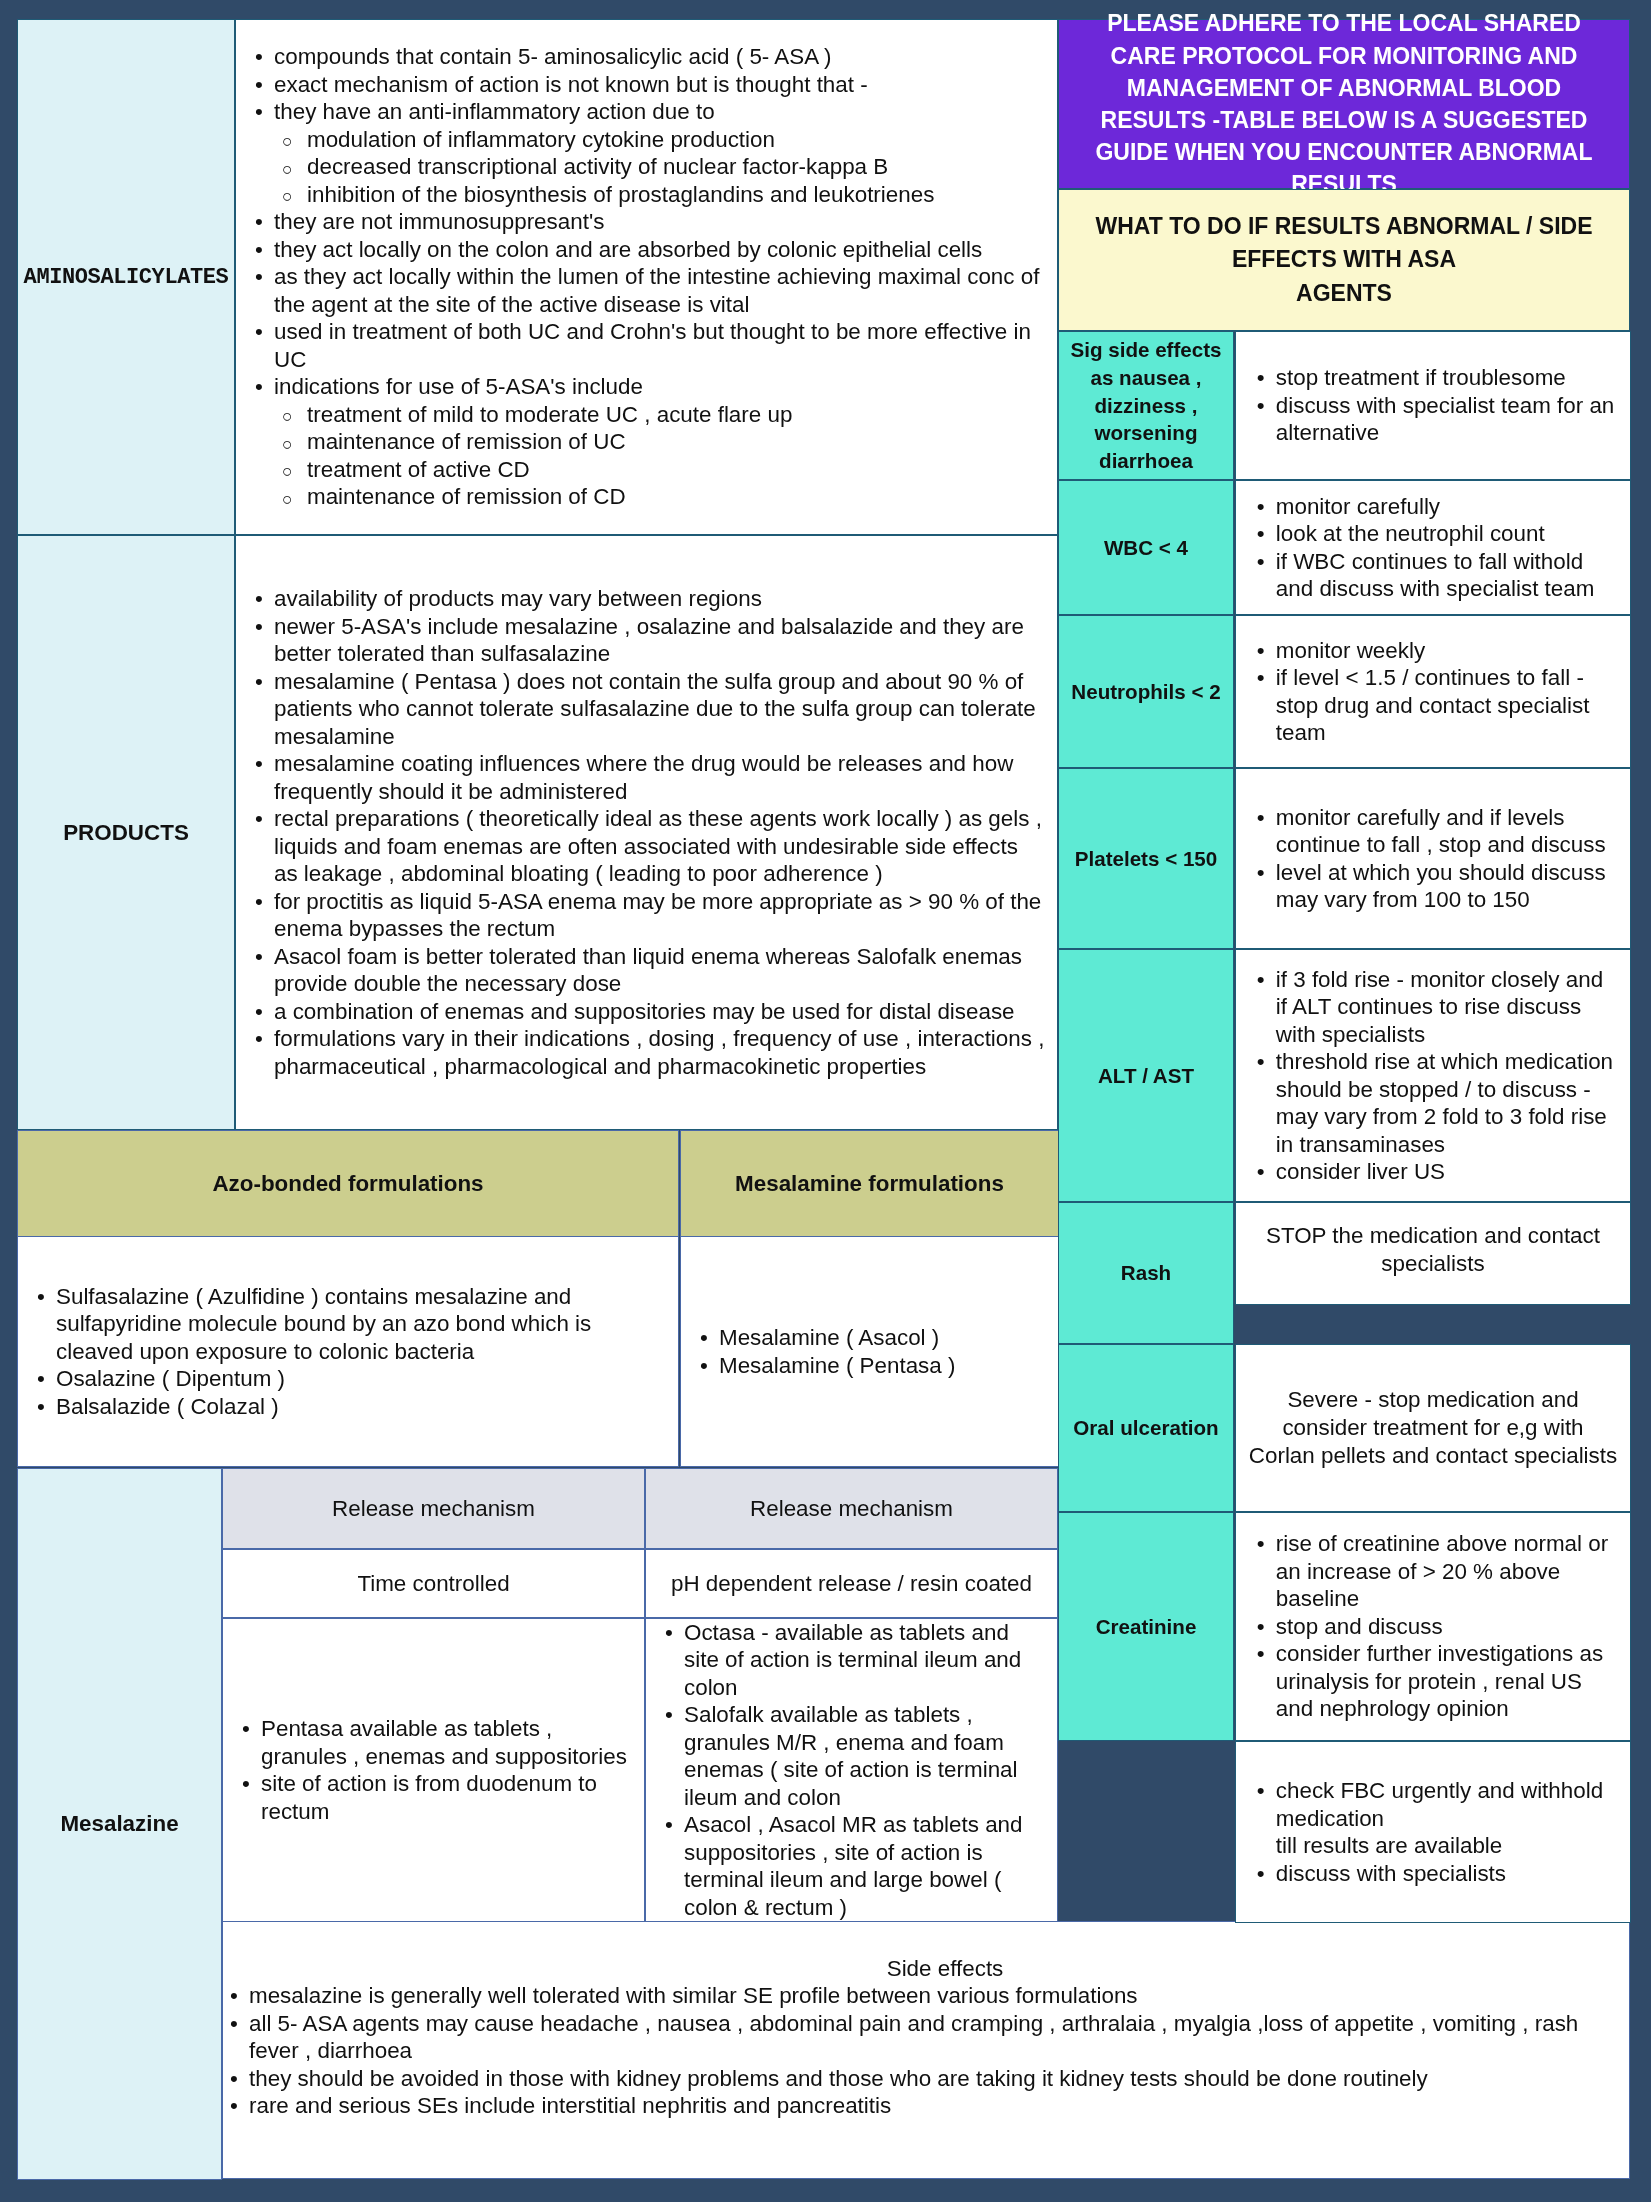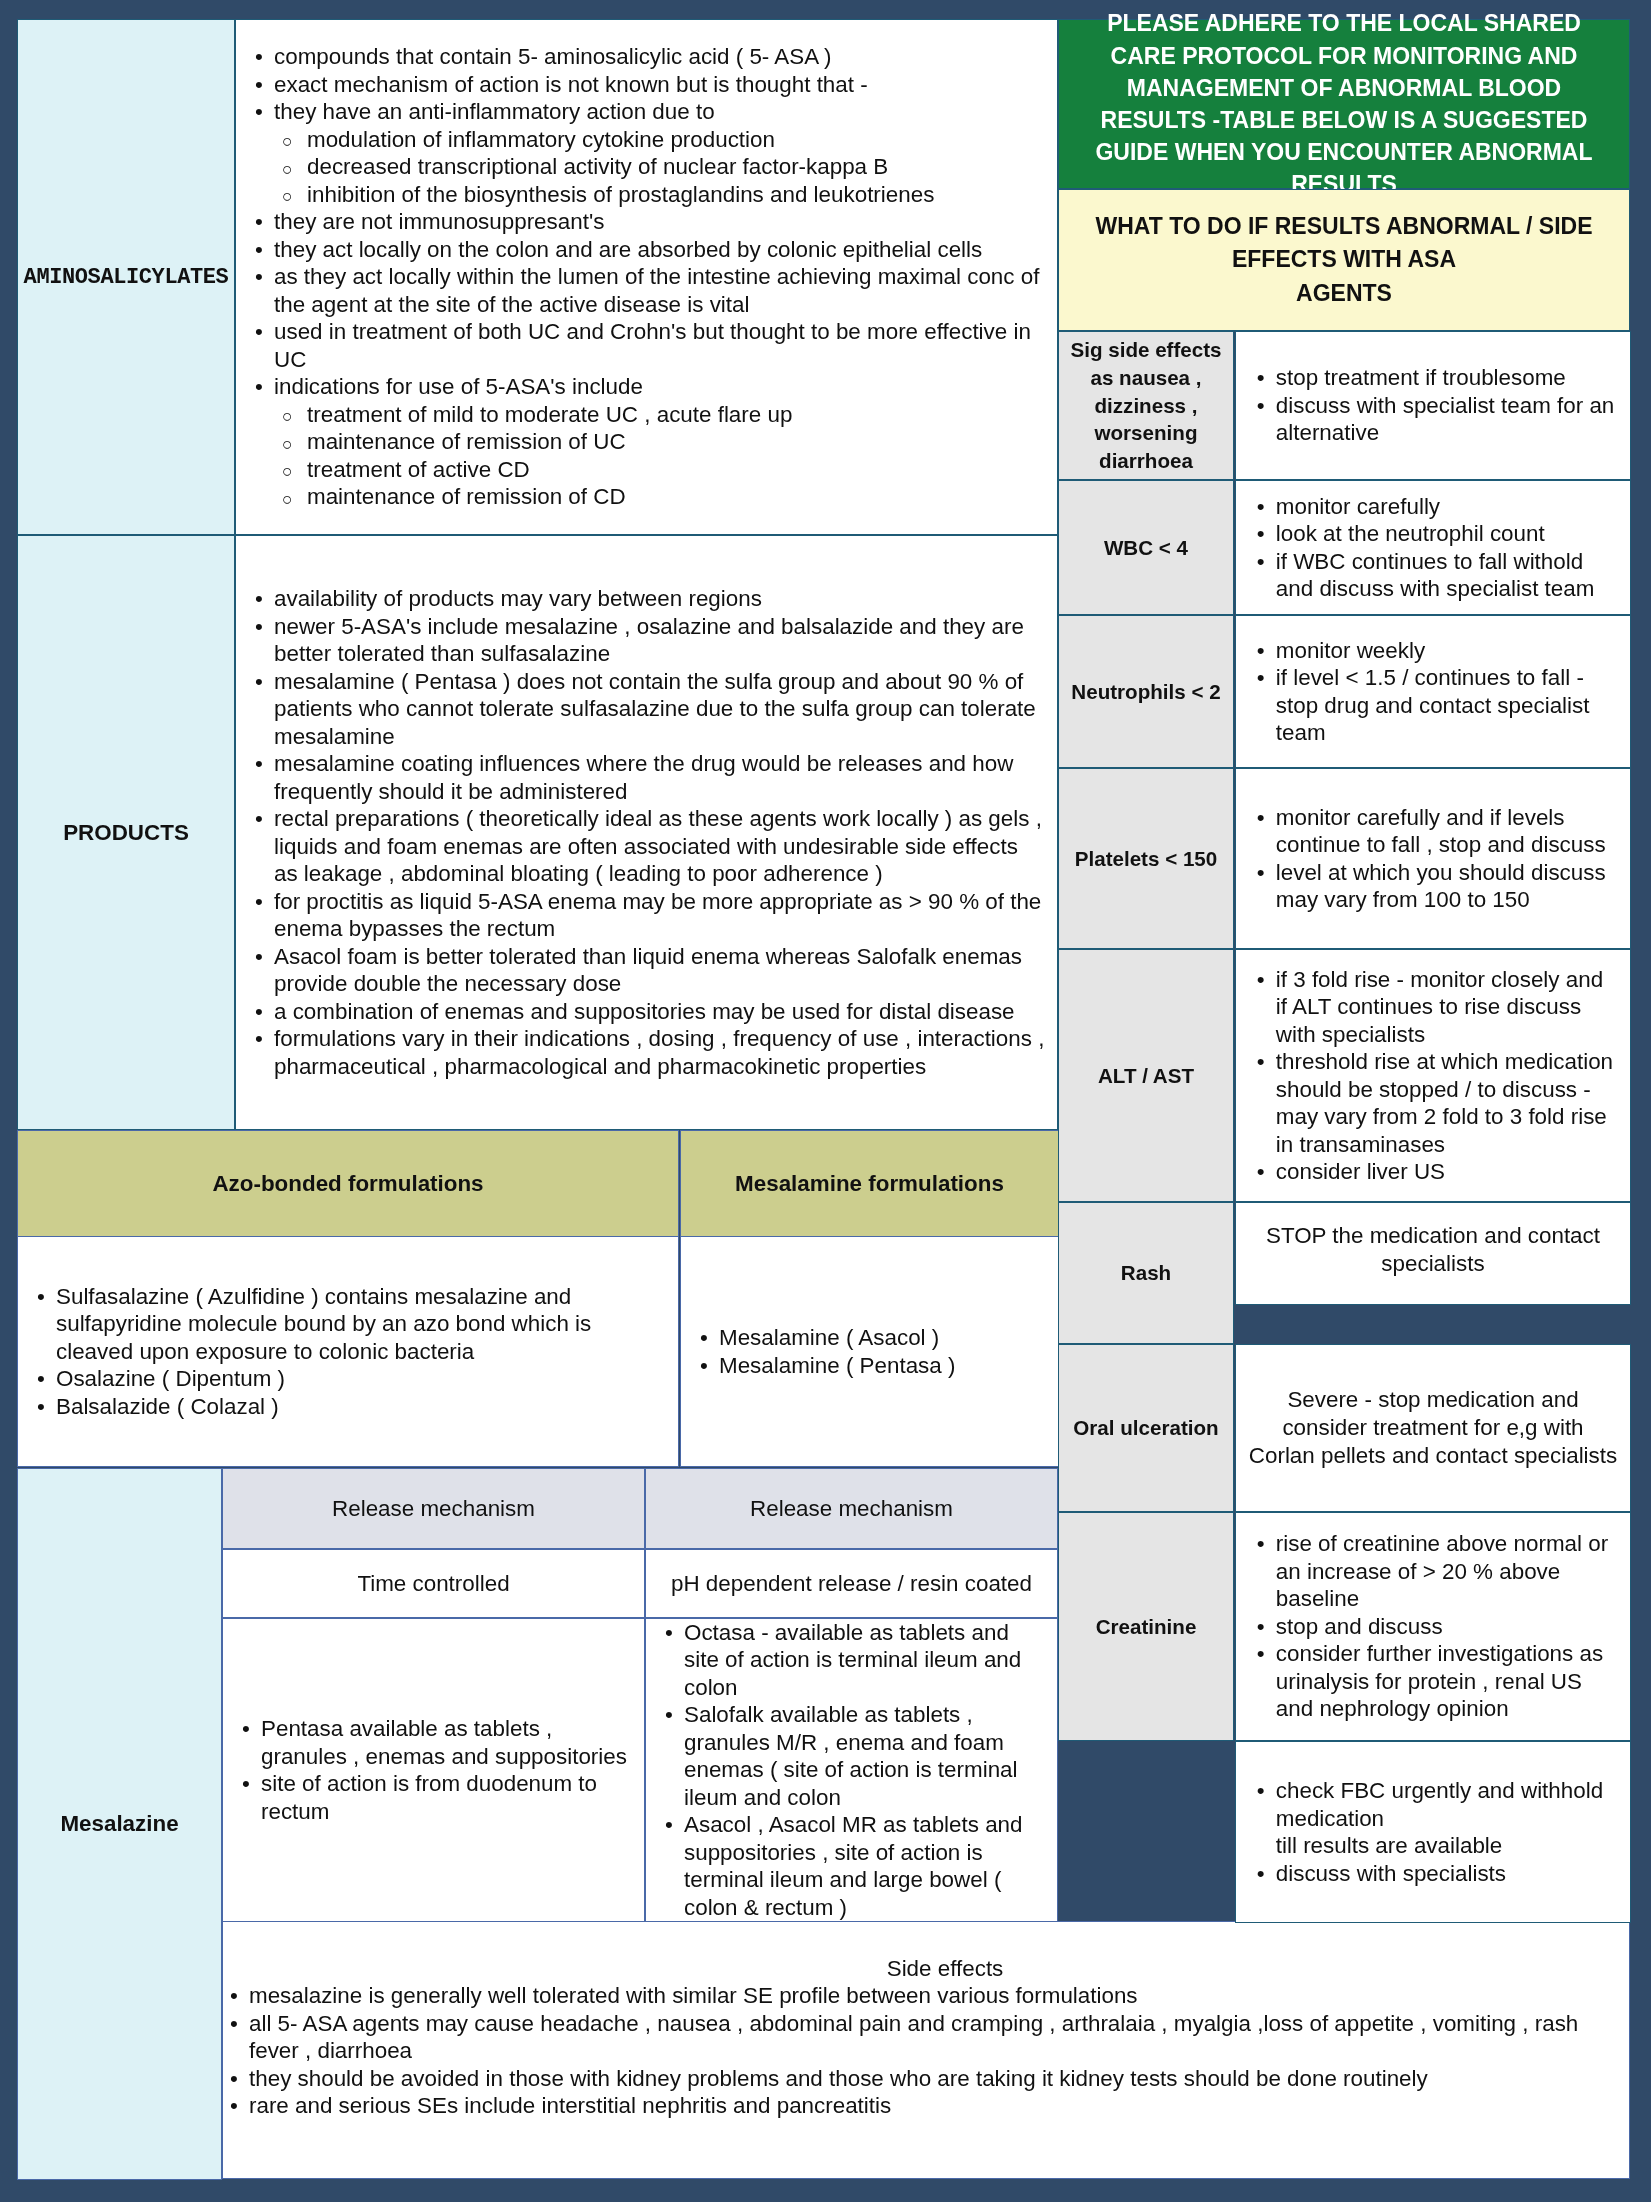--- a/index.html
+++ b/index.html
@@ -3,23 +3,23 @@
 <meta charset="utf-8">
 <style>
   html,body{margin:0;padding:0;background:#304a68;}
   .page{position:relative;width:1652px;height:2203px;background:#304a68;
         font-family:"Liberation Sans","DejaVu Sans",sans-serif;color:#111;}
   .cell{position:absolute;box-sizing:border-box;border:1.7px solid #1f5b76;background:#ffffff;}
   .blueline{border-color:#4a69a8;}
   .cyan{background:#ddf2f6;}
   .olive{background:#ccce8e;}
   .grayhdr{background:#dfe1e9;}
-  .ivory{background:#e5e5e5;}
+  .ivory{background:#5eead4;}
   .yellowhdr{background:#fbf8ce;}
-  .redbox{background:#15803d;}
+  .redbox{background:#6d28d9;}
   .center-flex{display:flex;align-items:center;justify-content:center;text-align:center;}
   .vcenter{display:flex;flex-direction:column;justify-content:center;}
   .lbl{font-weight:bold;font-size:22.4px;}
   .lbl-big{font-weight:bold;font-size:22px;letter-spacing:-0.4px;font-family:Liberation Mono, monospace;}
   ul.blist{list-style:none;margin:0;padding:0;font-size:22.4px;line-height:27.5px;}
   ul.blist li{position:relative;padding-left:26px;margin:0;}
   ul.blist li::before{content:"\2022";position:absolute;left:6.9px;}
   ul.blist li.l2{padding-left:59px;}
   ul.blist li.l2::before{content:"\25CB";left:34px;font-size:0.78em;top:2.6px;}
   ul.blist li.cont{padding-left:26px;}

